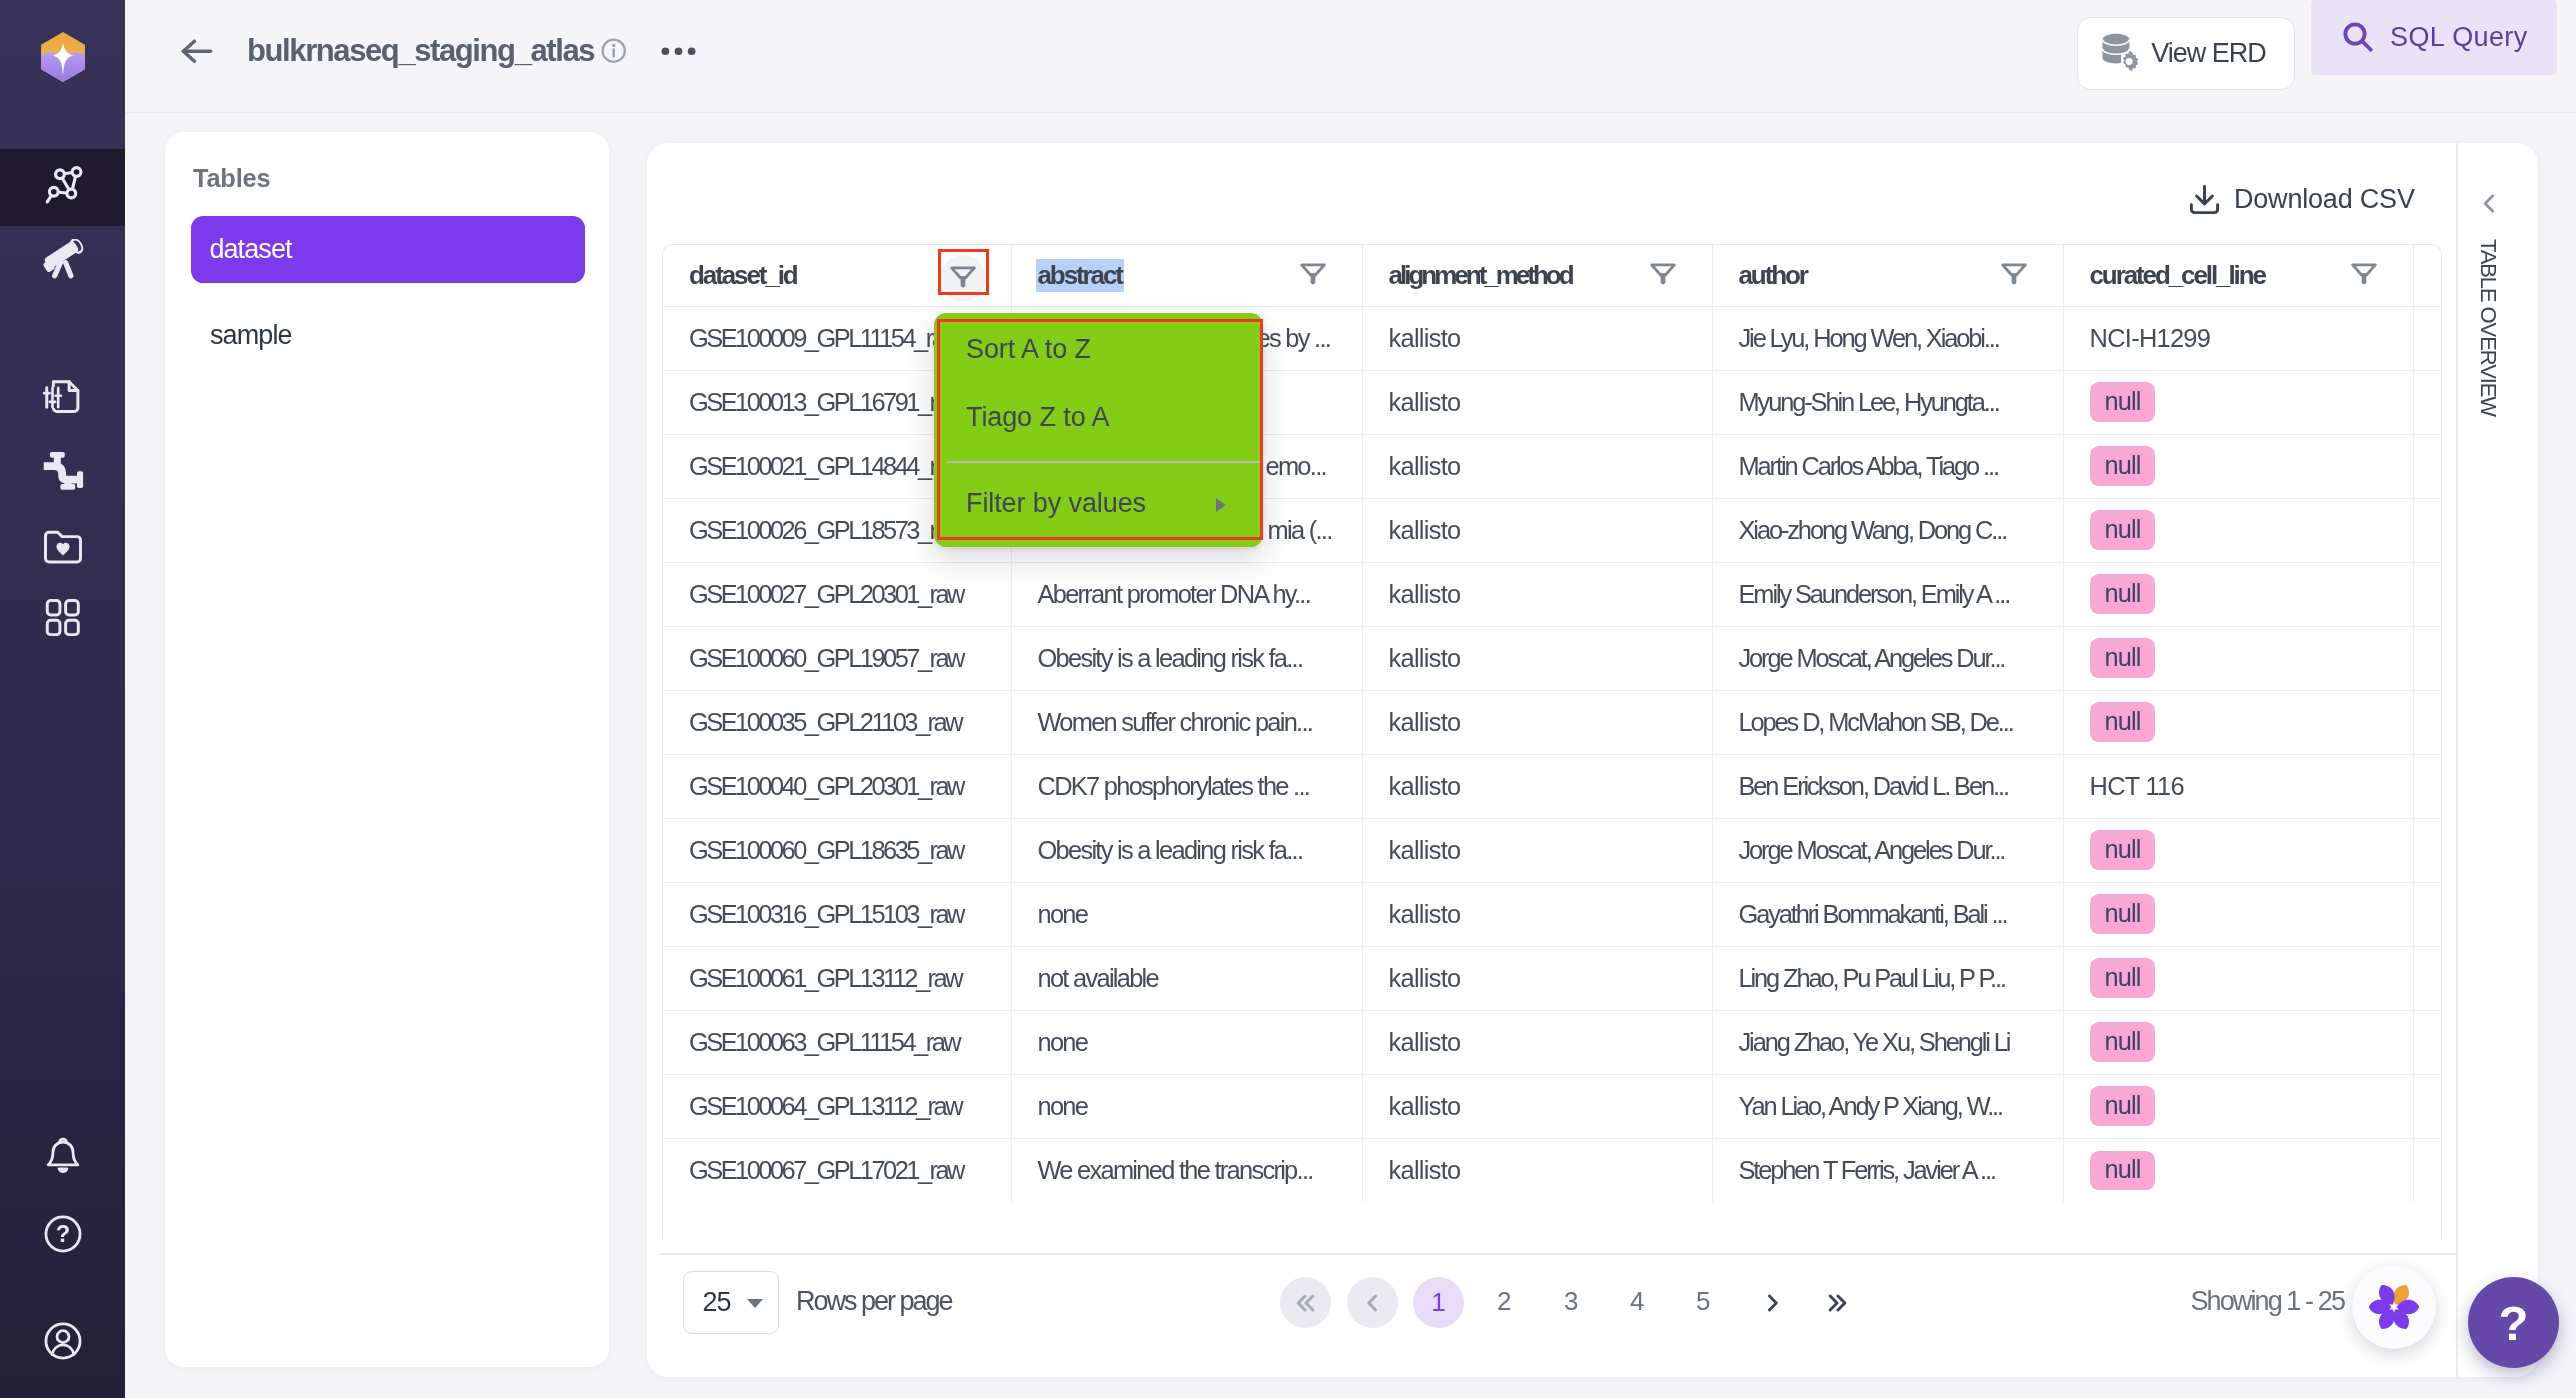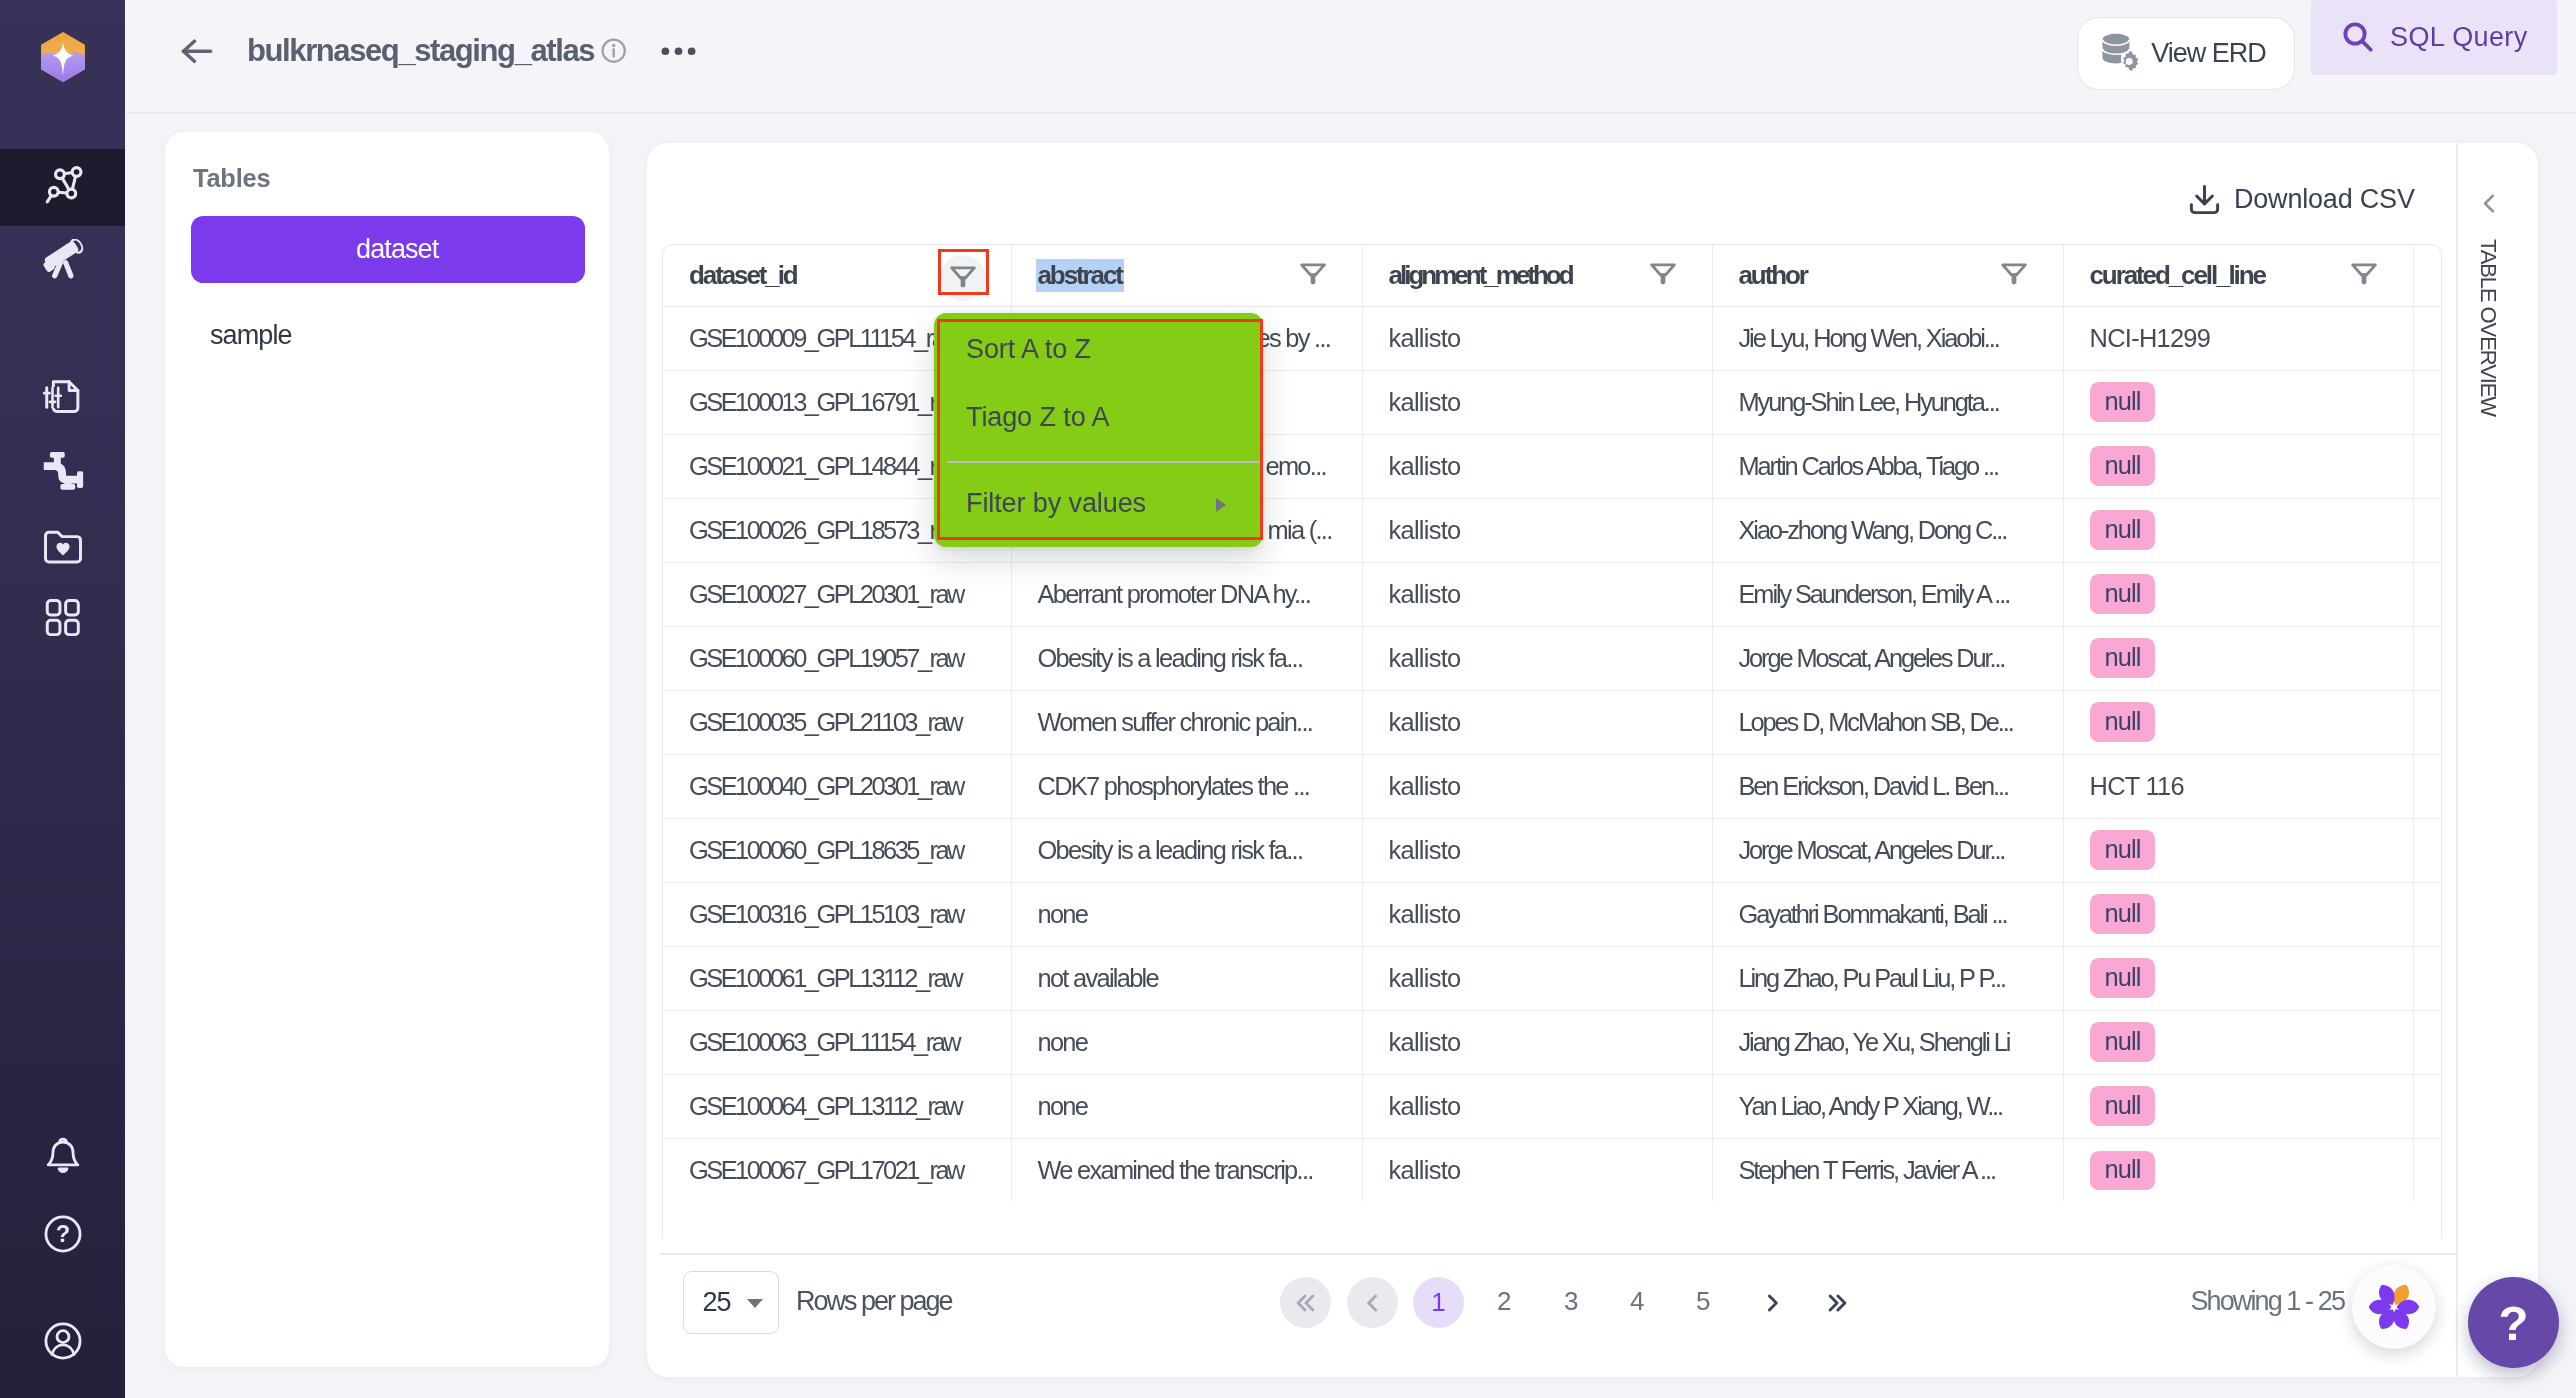--- a/index.html
+++ b/index.html
@@ -8,29 +8,29 @@
 
 
 #sidebar { left:0; top:0; width:125px; height:1398px;
   background:linear-gradient(180deg,#383259 0%,#332d50 40%,#2a2545 75%,#252039 100%); }
 #sideactive { position:absolute; left:0; top:149px; width:125px; height:77px; background:#1f1a2e; }
 .sicon { position:absolute; left:0; width:125px; display:flex; justify-content:center; }
 
 
 #topbar { left:125px; top:0; width:2451px; height:113px; background:#f5f5f9; border-bottom:1.8px solid #e8e8ef; }
 #title { left:247px; top:33px; font-size:31px; font-weight:700; color:#596070; letter-spacing:-1.4px; }
-#btnerd { left:2077px; top:16.6px; width:218px; height:73px; background:#fff; border:1.8px solid #e3e3ea; border-radius:22px; display:flex; align-items:center; }
+#btnerd { left:2077px; top:16.6px; width:218px; height:73px; background:#fff; border:1.8px solid #e3e3ea; border-radius:14px; display:flex; align-items:center; }
 #btnerd span { font-size:27px; font-weight:500; color:#3a4250; letter-spacing:-1px; margin-left:12.3px; }
 #btnsql { left:2311px; top:0; width:246px; height:75px; background:#eae3f7; border-radius:4px; display:flex; align-items:center;text-align:center; }
 #btnsql span { font-size:27px; font-weight:500; color:#5c3da4; letter-spacing:0.4px; margin-left:14px; }
 
 
 #tcard { left:165px; top:132px; width:444px; height:1235px; background:#fff; border-radius:19px; box-shadow:0 1.8px 7px rgba(20,20,40,.04); }
 #tcard h2 { position:absolute; left:28px; top:32px; font-size:25.4px; font-weight:700; color:#6d7480; letter-spacing:-0.2px; }
-#dsitem { position:absolute; left:26px; top:84px; width:394px; height:67px; background:#7c3aed; border-radius:12.3px; color:#fff; font-size:27px; font-weight:500; letter-spacing:-0.9px; line-height:67px; padding-left:18.4px;text-align:center; }
+#dsitem { position:absolute; left:26px; top:84px; width:394px; height:67px; background:#7c3aed; border-radius:12.3px; color:#fff; font-size:27px; font-weight:500; letter-spacing:-0.9px; line-height:67px; padding-left:18.4px; }
 #smpitem { position:absolute; left:45px; top:188px; font-size:27px; font-weight:500; color:#2f3744; letter-spacing:-0.9px; }
 
 
 #mcard { left:647px; top:143px; width:1891px; height:1234px; background:#fff; border-radius:21px; box-shadow:0 1.8px 7px rgba(20,20,40,.04); }
 #dl { position:absolute; left:1587px; top:41px; font-size:27px; font-weight:500; color:#3a424f; letter-spacing:-0.2px; }
 #tbox { position:absolute; left:15px; top:101px; width:1780px; height:994px; border:1.8px solid #e6e7ec; border-bottom:none; border-radius:10.5px 10.5px 0 0; overflow:hidden; }
 table { border-collapse:collapse; table-layout:fixed; width:1779px; }
 th,td { height:62px; padding:0 26px; text-align:left; white-space:nowrap; overflow:hidden; vertical-align:middle; }
 th { height:61px; font-size:26px; font-weight:700; color:#3d4450; letter-spacing:-2.1px; border-bottom:1.8px solid #e6e7ec; position:relative; }
 td { font-size:25.4px; color:#454c59; letter-spacing:-0.7px; border-top:1.8px solid #ededf1; height:64px; }

